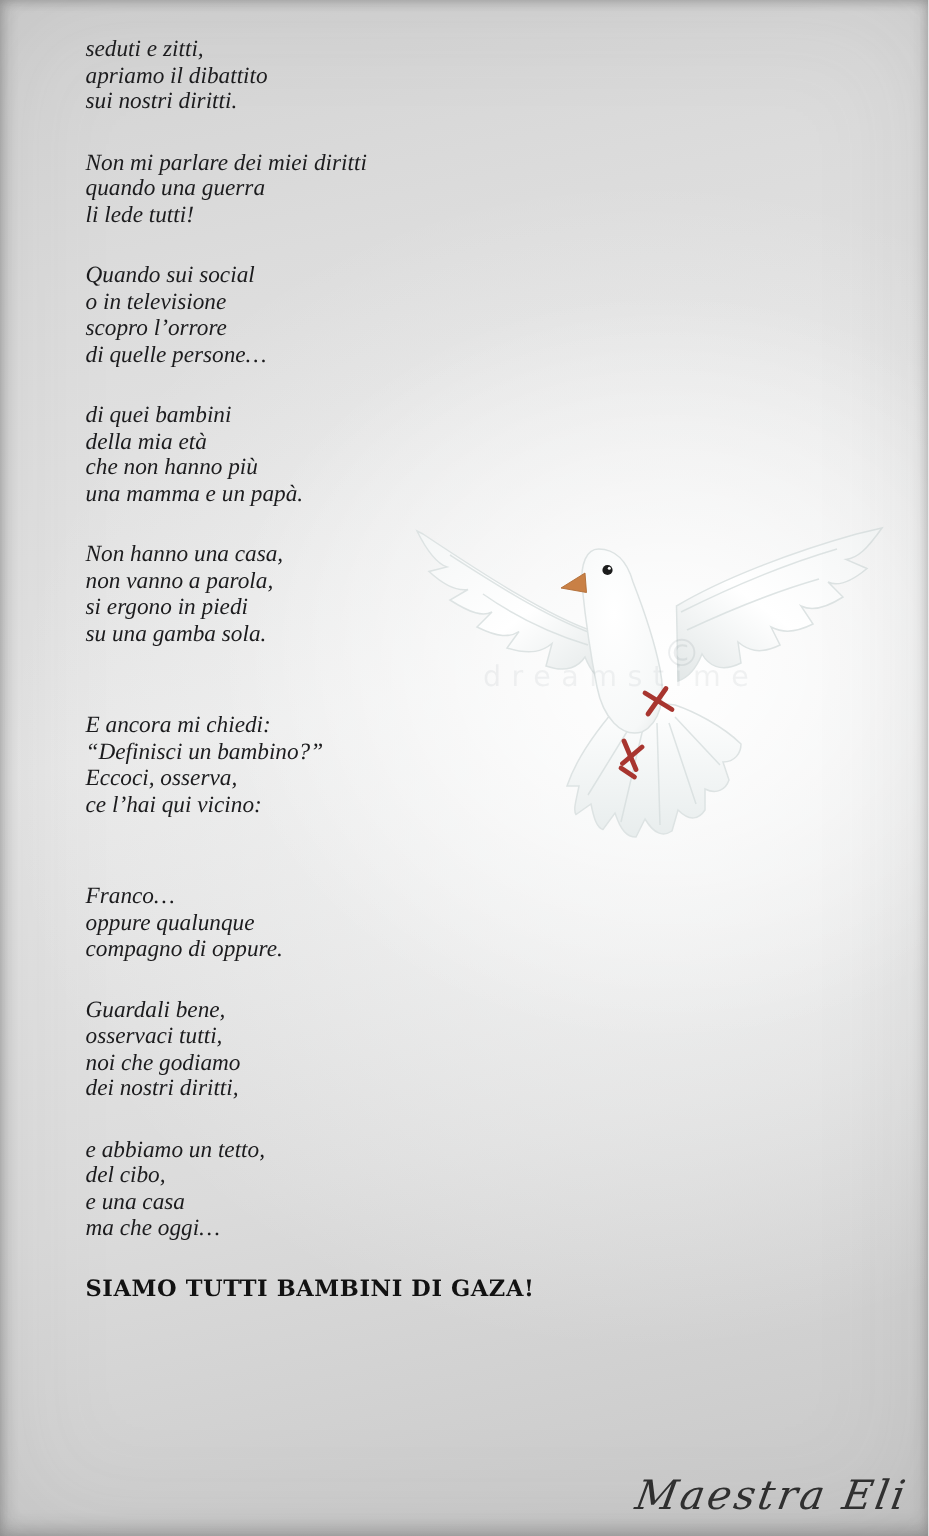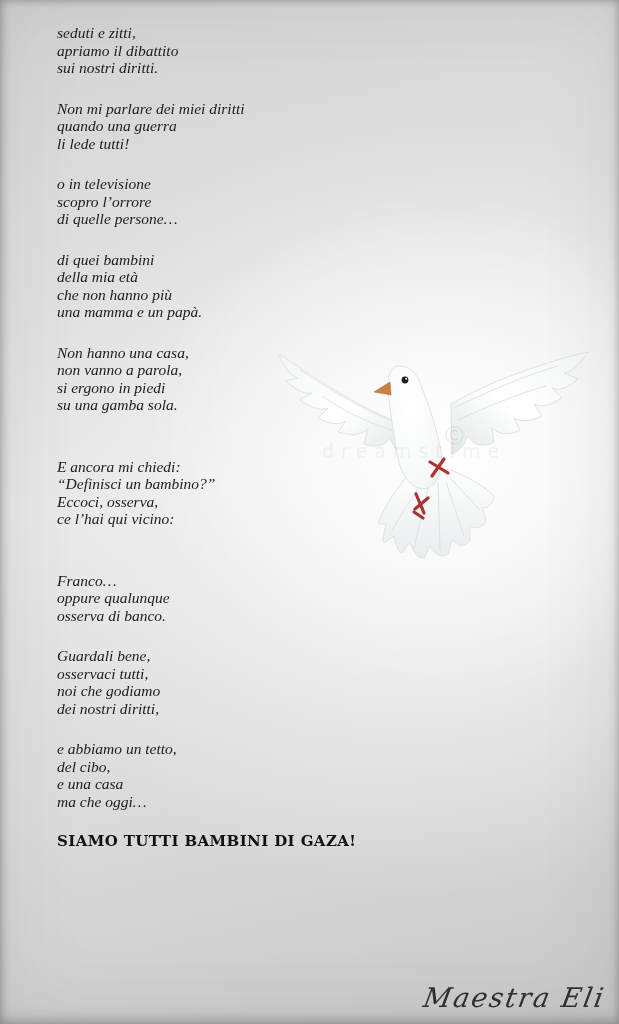--- a/index.html
+++ b/index.html
@@ -149,20 +149,21 @@
         <div class="poem-line">sui nostri diritti.</div>
       </div>
     <div class="stanza">
 
     <div class="poem-line">Non mi parlare dei miei diritti</div>
         <div class="poem-line">quando una guerra</div>
         <div class="poem-line">li lede tutti!</div>
       </div>
     <div class="stanza">
 
+    <div class="poem-line">Quando sui social</div>
         <div class="poem-line">o in televisione</div>
         <div class="poem-line">scopro l’orrore</div>
         <div class="poem-line">di quelle persone…</div>
       </div>
     <div class="stanza">
 
     <div class="poem-line">di quei bambini</div>
         <div class="poem-line">della mia età</div>
         <div class="poem-line">che non hanno più</div>
         <div class="poem-line">una mamma e un papà.</div>
@@ -178,21 +179,21 @@
 
     <div class="poem-line">E ancora mi chiedi:</div>
         <div class="poem-line">“Definisci un bambino?”</div>
         <div class="poem-line">Eccoci, osserva,</div>
         <div class="poem-line">ce l’hai qui vicino:</div>
       </div>
     <div class="stanza gap-large">
 
         <div class="poem-line">Franco…</div>
         <div class="poem-line">oppure qualunque</div>
-        <div class="poem-line">osserva di banco.</div>
+        <div class="poem-line">compagno di oppure.</div>
       </div>
     <div class="stanza">
 
     <div class="poem-line">Guardali bene,</div>
         <div class="poem-line">osservaci tutti,</div>
         <div class="poem-line">noi che godiamo</div>
         <div class="poem-line">dei nostri diritti,</div>
       </div>
     <div class="stanza">
 

